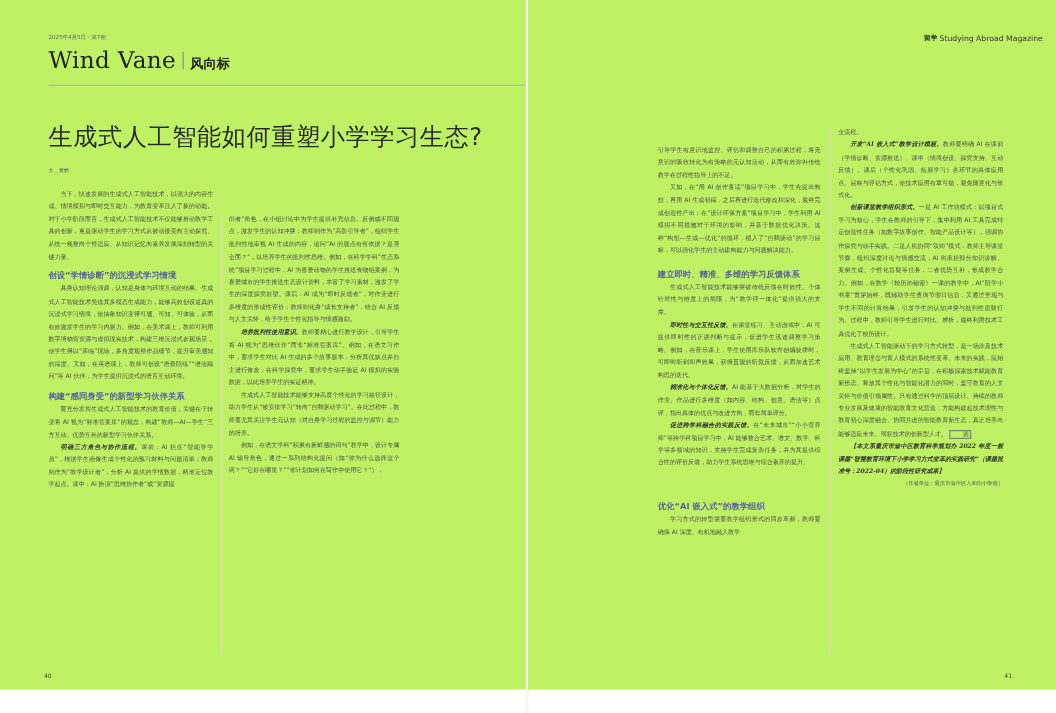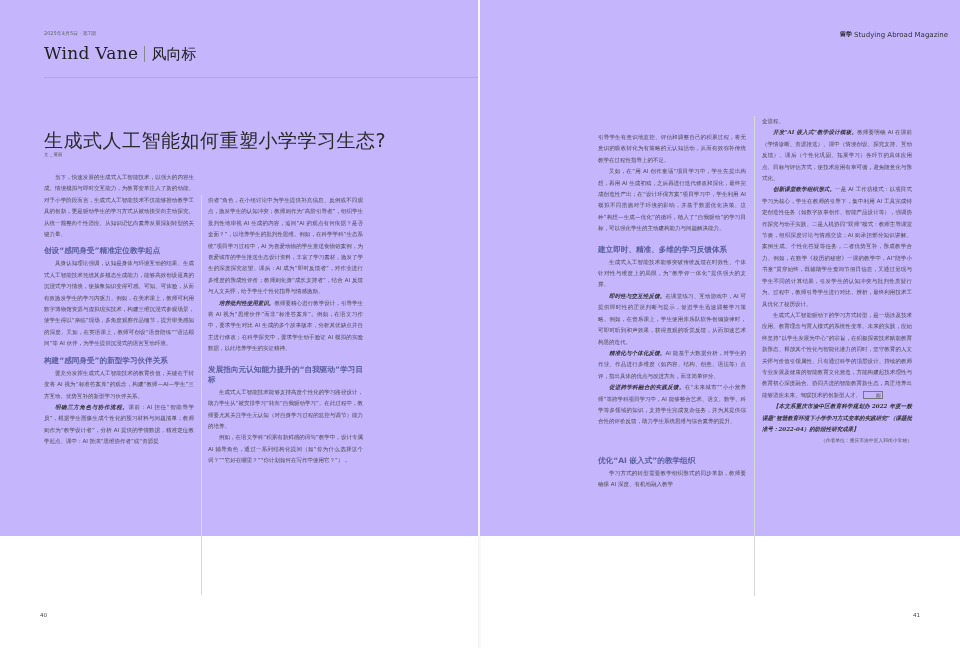--- a/index.html
+++ b/index.html
@@ -1,28 +1,28 @@
 <!DOCTYPE html>
 <html><head>
 <meta charset="utf-8">
 <style>
   html,body{margin:0;padding:0;background:#ffffff;}
   body{width:960px;height:648px;position:relative;overflow:hidden;font-family:"DejaVu Sans","Liberation Sans",sans-serif;color:#333;}
-  .page{position:absolute;top:0;height:536px;background:#c4b5fd;}
+  .page{position:absolute;top:0;height:627px;background:#bef264;}
   .page-left{left:0;width:480px;}
   .page-right{left:480px;width:480px;}
   .issue-date{position:absolute;left:44px;top:30px;font-size:5px;color:#666;}
   .brand{position:absolute;left:44px;top:43px;display:flex;align-items:baseline;}
-  .brand-en{font-family:"DejaVu Serif","Liberation Serif",serif;font-size:17px;color:#222;letter-spacing:0.3px;}
+  .brand-en{font-family:"DejaVu Serif","Liberation Serif",serif;font-size:21px;color:#222;letter-spacing:0.3px;}
   .brand-sep{width:1px;height:16px;background:#888;margin:0 6px;align-self:center;}
-  .brand-cn{font-family:"DejaVu Serif","Liberation Serif",serif;font-size:15px;color:#222;font-weight:normal;}
+  .brand-cn{font-family:"DejaVu Serif","Liberation Serif",serif;font-size:12px;color:#222;font-weight:bold;}
   .top-rule-left{position:absolute;left:44px;top:77px;width:436px;height:1px;background:#b0b0b0;}
   .magazine-name{position:absolute;right:12px;top:30px;font-size:7px;color:#333;display:flex;align-items:center;gap:2px;}
   .mag-logo{font-size:6px;font-weight:bold;color:#222;}
-  .title{position:absolute;left:44px;top:128px;font-size:19px;color:#2a2a2a;letter-spacing:0.5px;}
+  .title{position:absolute;left:44px;top:110px;font-size:22px;color:#2a2a2a;letter-spacing:0.5px;}
   .byline{position:absolute;left:44px;top:152px;font-size:4.5px;color:#555;}
   .col{position:absolute;font-size:5.5px;line-height:11.4px;color:#4a4a4a;text-align:justify;}
   .col p{margin:0;text-indent:2em;}
   .col p.noindent{text-indent:0;}
   .col h3{margin:6px 0 2px 0;font-size:7.6px;line-height:10px;color:#5a5fa0;font-weight:bold;}
   .col .lead{font-family:"DejaVu Serif","Liberation Serif",serif;font-style:italic;font-weight:bold;color:#333;}
   .col .fund{font-family:"DejaVu Serif","Liberation Serif",serif;font-style:italic;font-weight:bold;color:#333;}
   .col .author-unit{text-align:right;font-size:4.8px;color:#555;text-indent:0;}
   .col1{left:44px;top:172px;width:150px;}
   .col2{left:208px;top:195px;width:155px;}
@@ -43,33 +43,32 @@
     <span class="brand-sep"></span>
     <span class="brand-cn">风向标</span>
   </div>
   <div class="top-rule-left"></div>
 
   <h1 class="title" style="margin:0;font-weight:normal;">生成式人工智能如何重塑小学学习生态?</h1>
   <div class="byline">文 _ 黄丽</div>
 
   <div class="col col1">
     <p>当下，快速发展的生成式人工智能技术，以强大的内容生成、情境模拟与即时交互能力，为教育变革注入了新的动能。对于小学阶段而言，生成式人工智能技术不仅能够推动教学工具的创新，更是驱动学生的学习方式从被动接受向主动探究、从统一规整向个性适应、从知识记忆向素养发展深刻转型的关键力量。</p>
-    <h3>创设“感同身受”精准定位教学起点</h3>
+    <h3>创设“学情诊断”的沉浸式学习情境</h3>
     <p>具身认知理论强调，认知是身体与环境互动的结果。生成式人工智能技术凭借其多模态生成能力，能够高效创设逼真的沉浸式学习情境，使抽象知识变得可感、可知、可体验，从而有效激发学生的学习内驱力。例如，在美术课上，教师可利用数字博物馆资源与虚拟现实技术，构建三维沉浸式参观场景，使学生得以“亲临”现场，多角度观察作品细节，提升审美感知的深度。又如，在英语课上，教师可创设“语音陪练”“语法顾问”等 AI 伙伴，为学生提供沉浸式的语言互动环境。</p>
     <h3>构建“感同身受”的新型学习伙伴关系</h3>
     <p>要充分发挥生成式人工智能技术的教育价值，关键在于转变将 AI 视为“标准答案库”的观念，构建“教师—AI—学生”三方互动、优势互补的新型学习伙伴关系。</p>
     <p><span class="lead">明确三方角色与协作流程。</span><span>课前：AI 担任“智能导学员”，根据学生画像生成个性化的预习材料与问题清单；教师则作为“教学设计者”，分析 AI 提供的学情数据，精准定位教学起点。课中：AI 扮演“思维协作者”或“资源提</span></p>
   </div>
 
   <div class="col-divider" style="left:201px;top:195px;height:400px;"></div>
 
   <div class="col col2">
     <p class="noindent">供者”角色，在小组讨论中为学生提供补充信息、反例或不同观点，激发学生的认知冲突；教师则作为“高阶引导者”，组织学生批判性地审视 AI 生成的内容，追问“AI 的观点有何依据？是否全面？”，以培养学生的批判性思维。例如，在科学学科“生态系统”项目学习过程中，AI 为喜爱动物的学生推送食物链案例，为喜爱城市的学生推送生态设计资料，丰富了学习素材，激发了学生的深度探究欲望。课后：AI 成为“即时反馈者”，对作业进行多维度的形成性评价；教师则化身“成长支持者”，结合 AI 反馈与人文关怀，给予学生个性化指导与情感激励。</p>
     <p><span class="lead">培养批判性使用意识。</span><span>教师要精心进行教学设计，引导学生将 AI 视为“思维伙伴”而非“标准答案库”。例如，在语文习作中，要求学生对比 AI 生成的多个故事版本，分析其优缺点并自主进行修改；在科学探究中，要求学生动手验证 AI 模拟的实验数据，以此培养学生的实证精神。</span></p>
-    <h3 style="margin-top:10px;">发展指向元认知能力提升的“自我驱动”学习目标</h3>
     <p>生成式人工智能技术能够支持高度个性化的学习路径设计，助力学生从“被安排学习”转向“自我驱动学习”。在此过程中，教师要尤其关注学生元认知（对自身学习过程的监控与调节）能力的培养。</p>
     <p>例如，在语文学科“积累有新鲜感的词句”教学中，设计专属 AI 辅导角色，通过一系列结构化提问（如“你为什么选择这个词？”“它好在哪里？”“你计划如何在写作中使用它？”），</p>
   </div>
 
   <div class="page-num" style="left:40px;">40</div>
 </div>
 
 <div class="spine-shadow"></div>
 
 <div class="page page-right">

